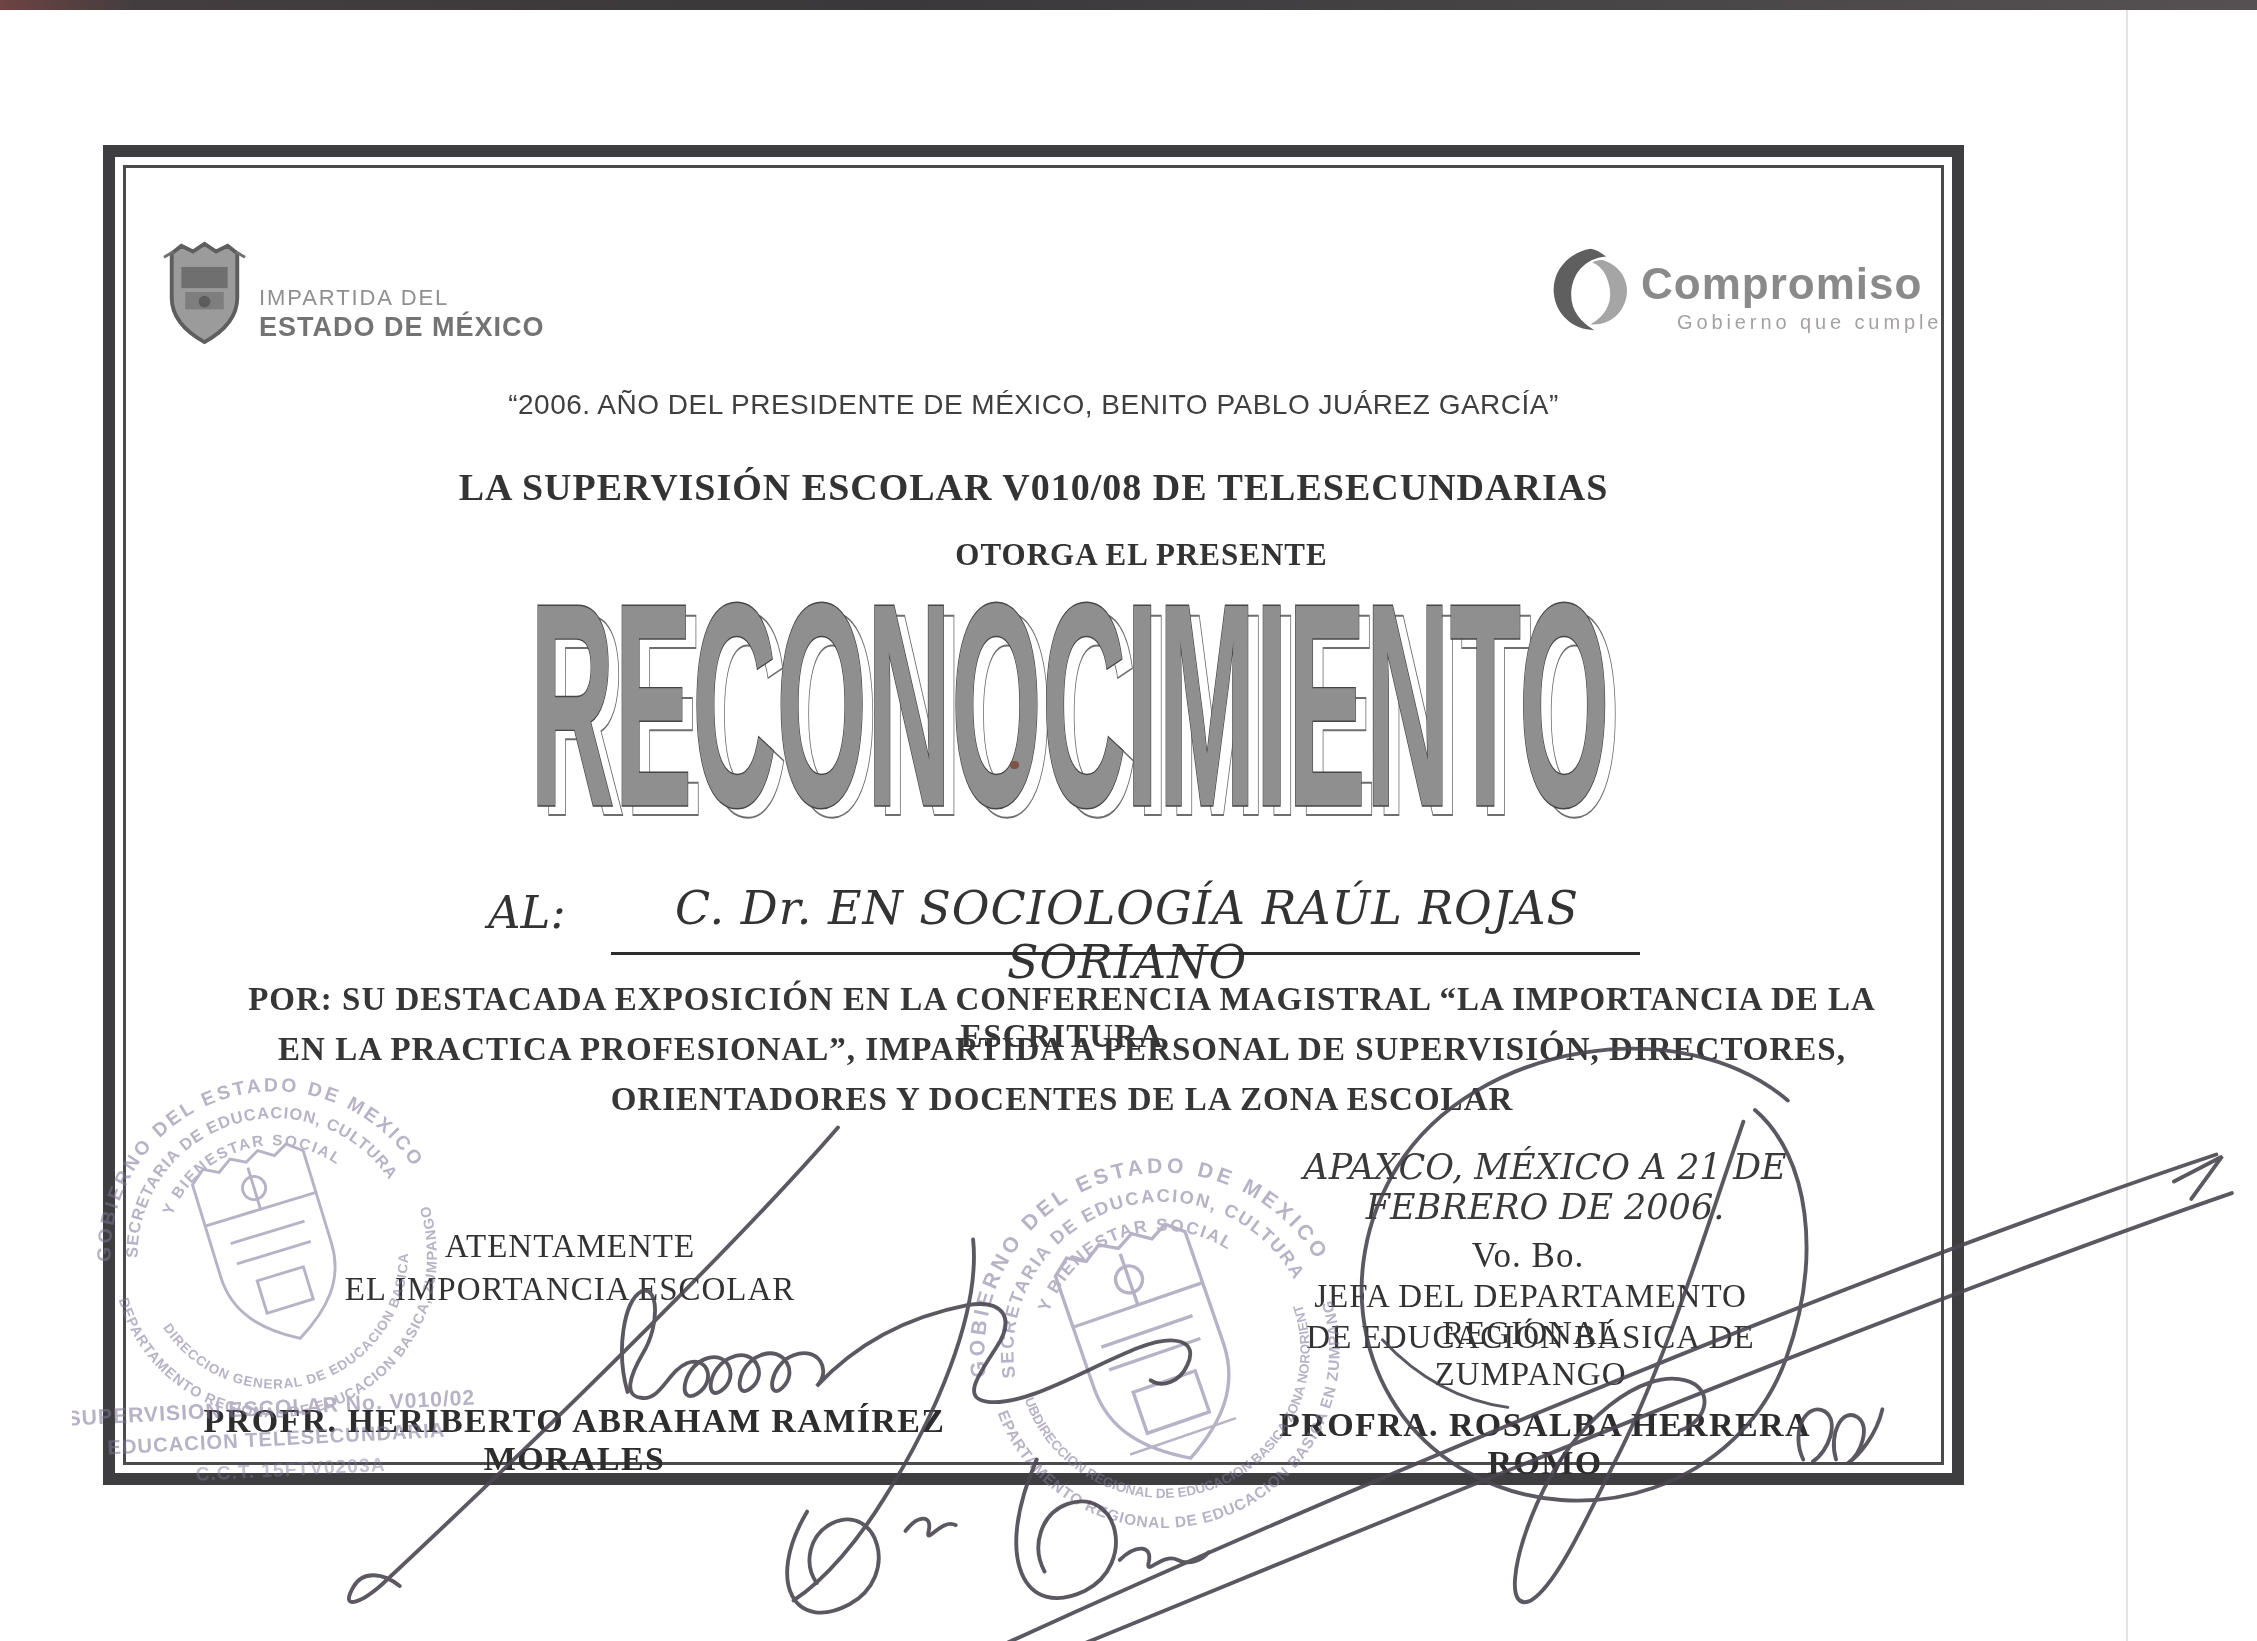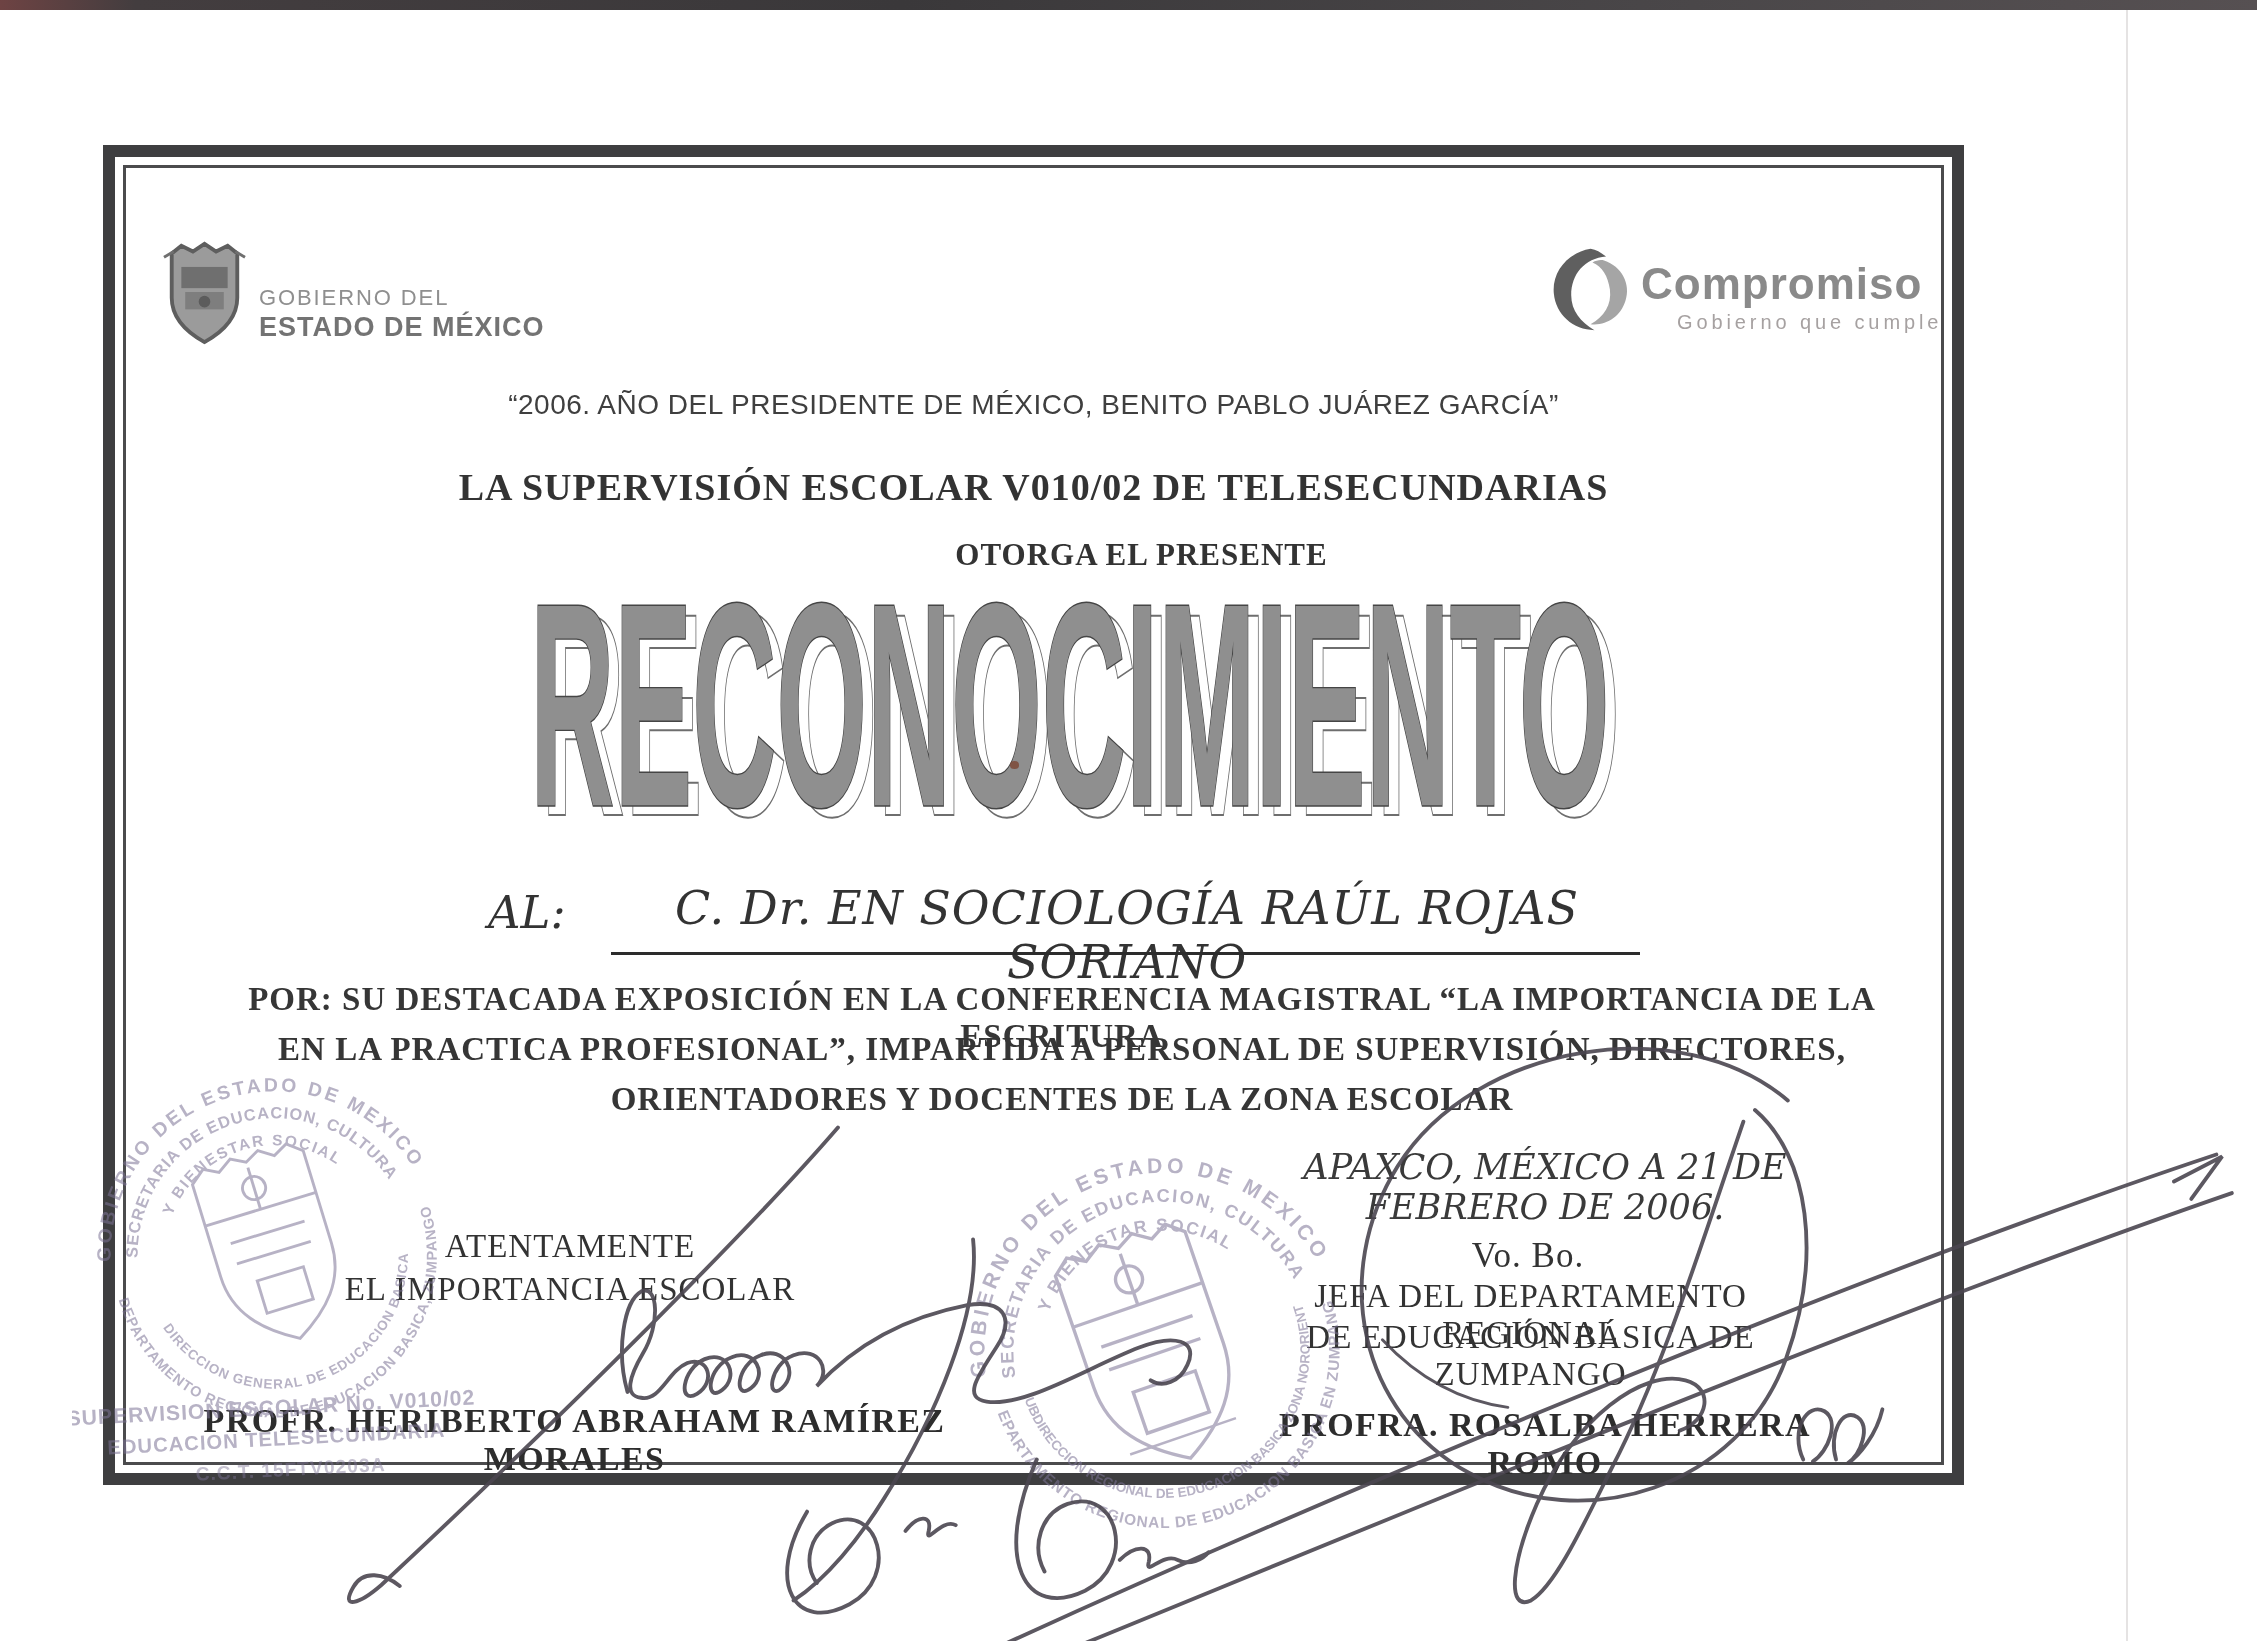--- a/index.html
+++ b/index.html
@@ -67,34 +67,34 @@
 
 <div class="abs" style="left:162px;top:238px;">
   <svg width="85" height="108" viewBox="0 0 88 112">
     <path d="M10 16 L20 8 L32 14 L44 6 L56 14 L68 8 L78 16 L78 62 C78 84 62 98 44 108 C26 98 10 84 10 62 Z" fill="#9b9b9b" stroke="#5e5e5e" stroke-width="4"></path>
     <rect x="20" y="30" width="48" height="22" fill="#6f6f6f"></rect>
     <rect x="24" y="56" width="40" height="18" fill="#7e7e7e"></rect>
     <circle cx="44" cy="66" r="6" fill="#5c5c5c"></circle>
     <path d="M2 20 L12 14 M86 20 L76 14" stroke="#6f6f6f" stroke-width="3" fill="none"></path>
   </svg>
 </div>
-<div class="abs logo-text-small" style="left:259px;top:285px;">GOBIERNO DEL</div>
+<div class="abs logo-text-small" style="left:259px;top:285px;">IMPARTIDA DEL</div>
 <div class="abs logo-text-big" style="left:259px;top:312px;">ESTADO DE MÉXICO</div>
 
 <div class="abs" style="left:1548px;top:245px;">
   <svg width="89" height="89" viewBox="0 0 92 92">
     <path d="M44 4 C20 8 4 28 6 50 C8 72 26 88 48 88 C34 80 24 68 24 52 C24 30 38 14 60 12 C55 8 50 5 44 4 Z" fill="#5f5f5f"></path>
     <path d="M58 16 C76 22 86 40 80 58 C75 74 60 84 44 82 C58 74 66 62 64 46 C62 32 56 22 46 18 C50 16 54 15 58 16 Z" fill="#a5a5a5"></path>
   </svg>
 </div>
 <div class="abs" id="compromiso-word" style="left:1641px;top:259px;">Compromiso</div>
 <div class="abs" id="compromiso-tag" style="left:1677px;top:311px;">Gobierno que cumple</div>
 
 <div class="abs ctr quote-line">“2006. AÑO DEL PRESIDENTE DE MÉXICO, BENITO PABLO JUÁREZ GARCÍA”</div>
-<div class="abs ctr issuer-line">LA SUPERVISIÓN ESCOLAR V010/02 DE TELESECUNDARIAS</div>
+<div class="abs ctr issuer-line">LA SUPERVISIÓN ESCOLAR V010/08 DE TELESECUNDARIAS</div>
 <div class="abs ctr grants-line">OTORGA EL PRESENTE</div>
 
 <div class="abs" style="left:510px;top:585px;">
   <svg width="1115" height="261" viewBox="0 0 1155 270">
     <text x="584" y="232" text-anchor="middle" font-size="300" font-weight="bold" textLength="1118" lengthAdjust="spacingAndGlyphs" fill="none" stroke="#6e6e6e" stroke-width="2" transform="translate(7,6)">RECONOCIMIENTO</text>
     <text x="580" y="228" text-anchor="middle" font-size="300" font-weight="bold" textLength="1118" lengthAdjust="spacingAndGlyphs" fill="#8f8f8f" stroke="#454545" stroke-width="3" paint-order="stroke">RECONOCIMIENTO</text>
   </svg>
 </div>
 <div class="abs ink-dot"></div>
 

